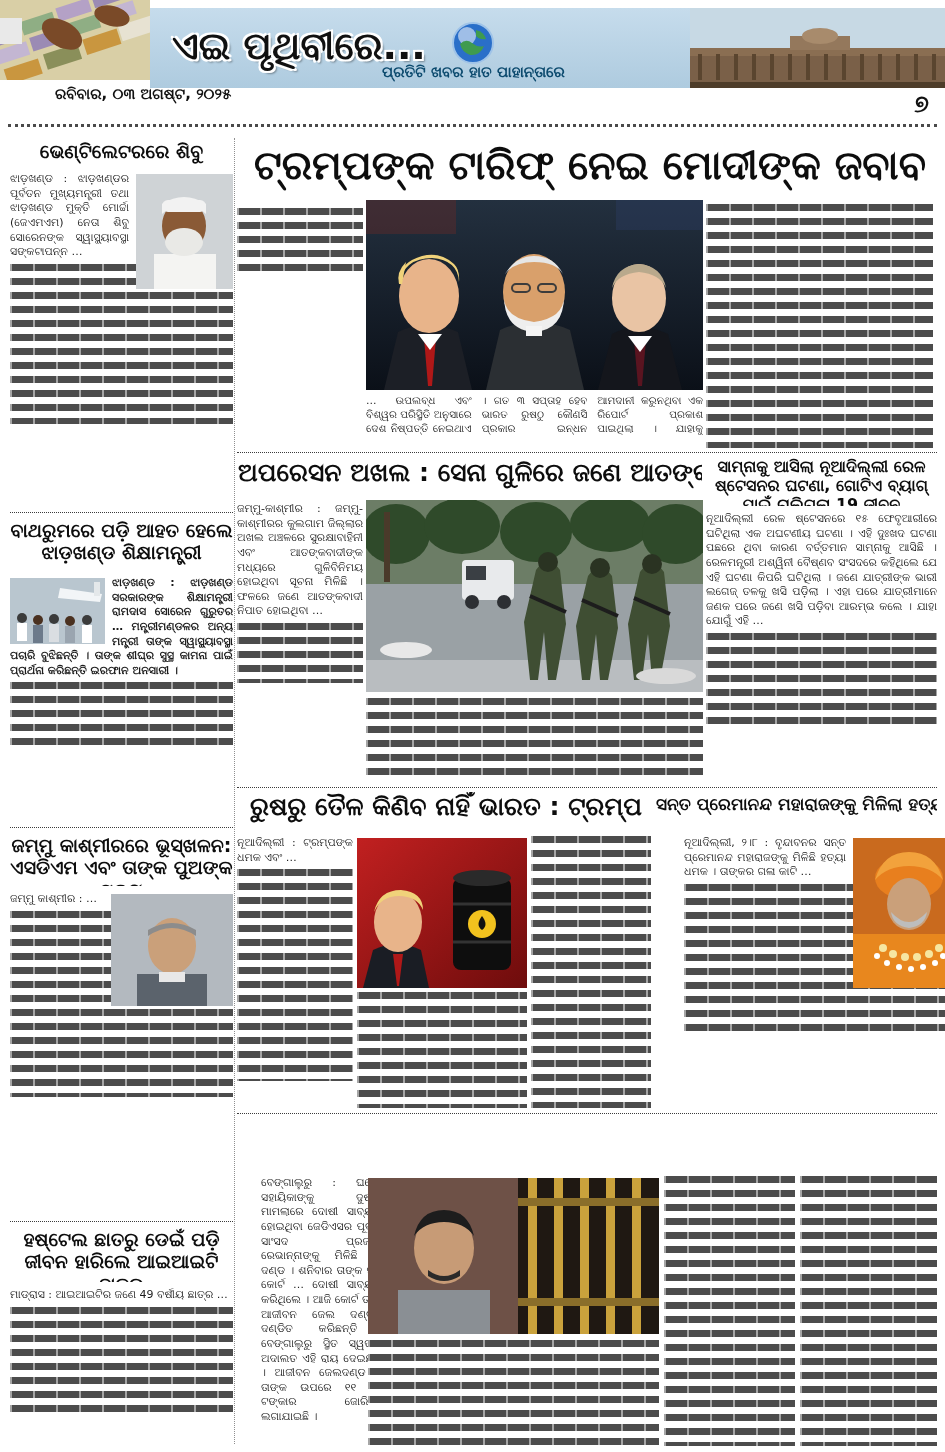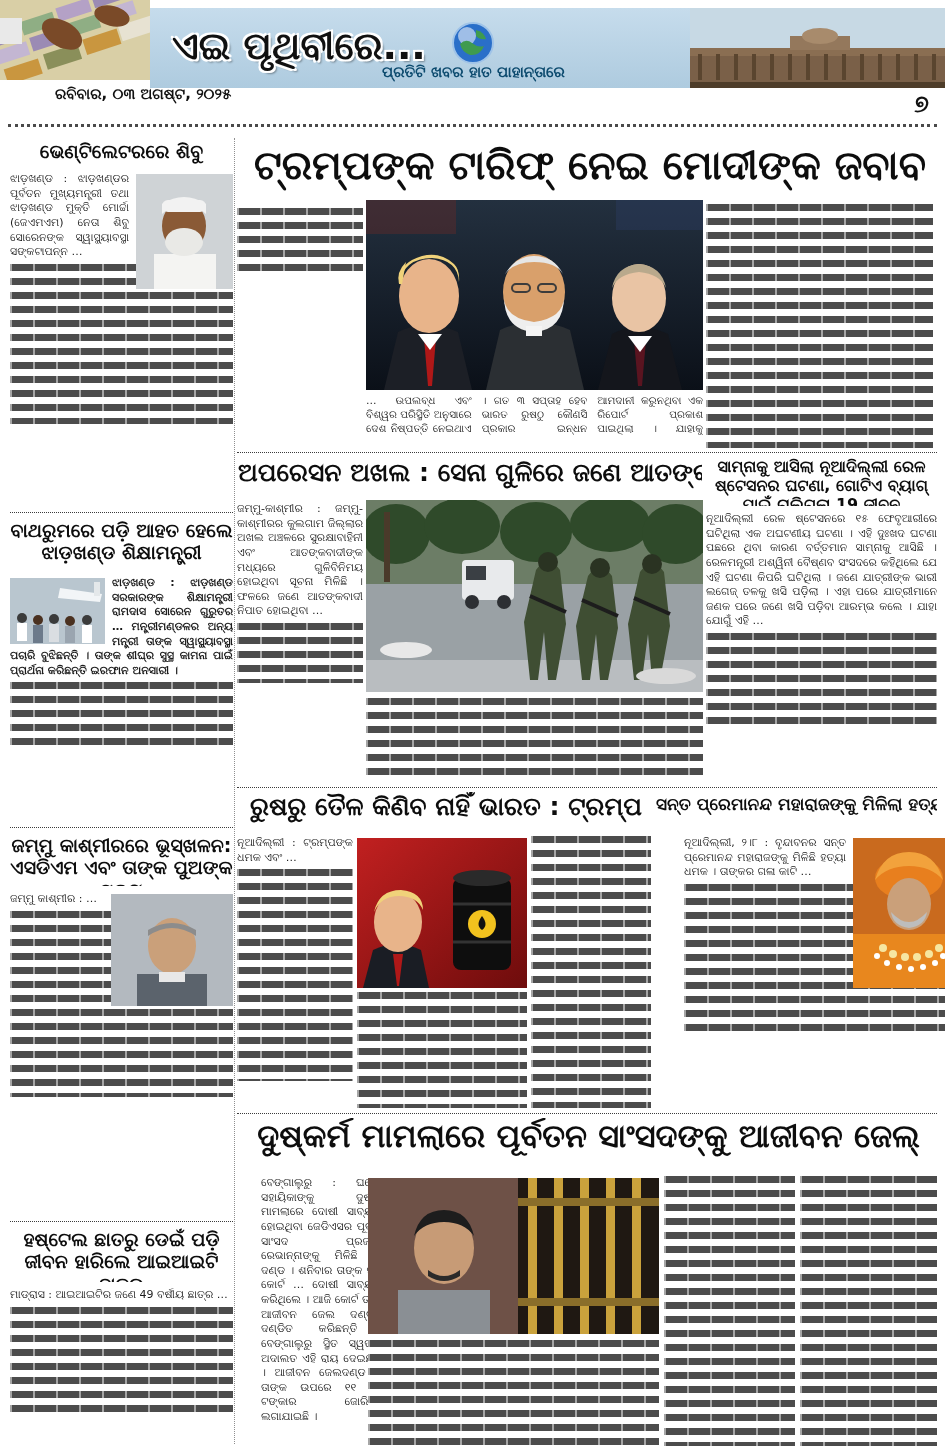--- a/index.html
+++ b/index.html
@@ -335,21 +335,20 @@
             <circle cx="90" cy="118" r="3"></circle>
         </g>
       </svg>
     </div>
     <span>ନୂଆଦିଲ୍ଲୀ, ୨।୮ : ବୃନ୍ଦାବନର ସନ୍ତ ପ୍ରେମାନନ୍ଦ ମହାରାଜଙ୍କୁ ମିଳିଛି ହତ୍ୟା ଧମକ । ତାଙ୍କର ଗଳା କାଟି …</span>
     <div class="sim" style="height:150px;margin-top:4px;"></div>
   </div>
 
   <div class="abs hrule" style="left:237px;top:1113px;width:700px;border-top-width:1px;"></div>
 
-  <div class="abs hl" style="left:240px;top:1118px;width:697px;font-size:32px;height:50px;white-space:nowrap;">ଦୁଷ୍କର୍ମ ମାମଲାରେ ପୂର୍ବତନ ସାଂସଦଙ୍କୁ ଆଜୀବନ ଜେଲ୍</div>
 
   <div class="abs body-text" style="left:237px;top:1176px;width:127px;height:270px;margin-left:24px;">
     <span>ବେଙ୍ଗାଲୁରୁ : ଘରୋଇ ସହାୟିକାଙ୍କୁ ଦୁଷ୍କର୍ମ ମାମଲାରେ ଦୋଷୀ ସାବ୍ୟସ୍ତ ହୋଇଥିବା ଜେଡିଏସର ପୂର୍ବତନ ସାଂସଦ ପ୍ରଜ୍ୱଲ ରେଭାନ୍ନାଙ୍କୁ ମିଳିଛି ବଡ଼ ଦଣ୍ଡ । ଶନିବାର ତାଙ୍କ ସହିତ କୋର୍ଟ … ଦୋଷୀ ସାବ୍ୟସ୍ତ କରିଥିଲେ । ଆଜି କୋର୍ଟ ତାଙ୍କୁ ଆଜୀବନ ଜେଲ ଦଣ୍ଡରେ ଦଣ୍ଡିତ କରିଛନ୍ତି । ବେଙ୍ଗାଲୁରୁ ସ୍ଥିତ ସ୍ୱତନ୍ତ୍ର ଅଦାଲତ ଏହି ରାୟ ଦେଇଛନ୍ତି । ଆଜୀବନ ଜେଲଦଣ୍ଡ ସହ ତାଙ୍କ ଉପରେ ୧୧ ଲକ୍ଷ ଟଙ୍କାର ଜୋରିମାନା ଲଗାଯାଇଛି ।</span>
   </div>
 
   <div class="abs photo" style="left:368px;top:1178px;width:291px;height:156px;">
     <svg viewBox="0 0 291 156">
       <rect width="150" height="156" fill="#6e5147"></rect>
       <rect x="30" y="112" width="92" height="44" fill="#8a8f94"></rect>
       <ellipse cx="76" cy="70" rx="30" ry="36" fill="#c79b76"></ellipse>

